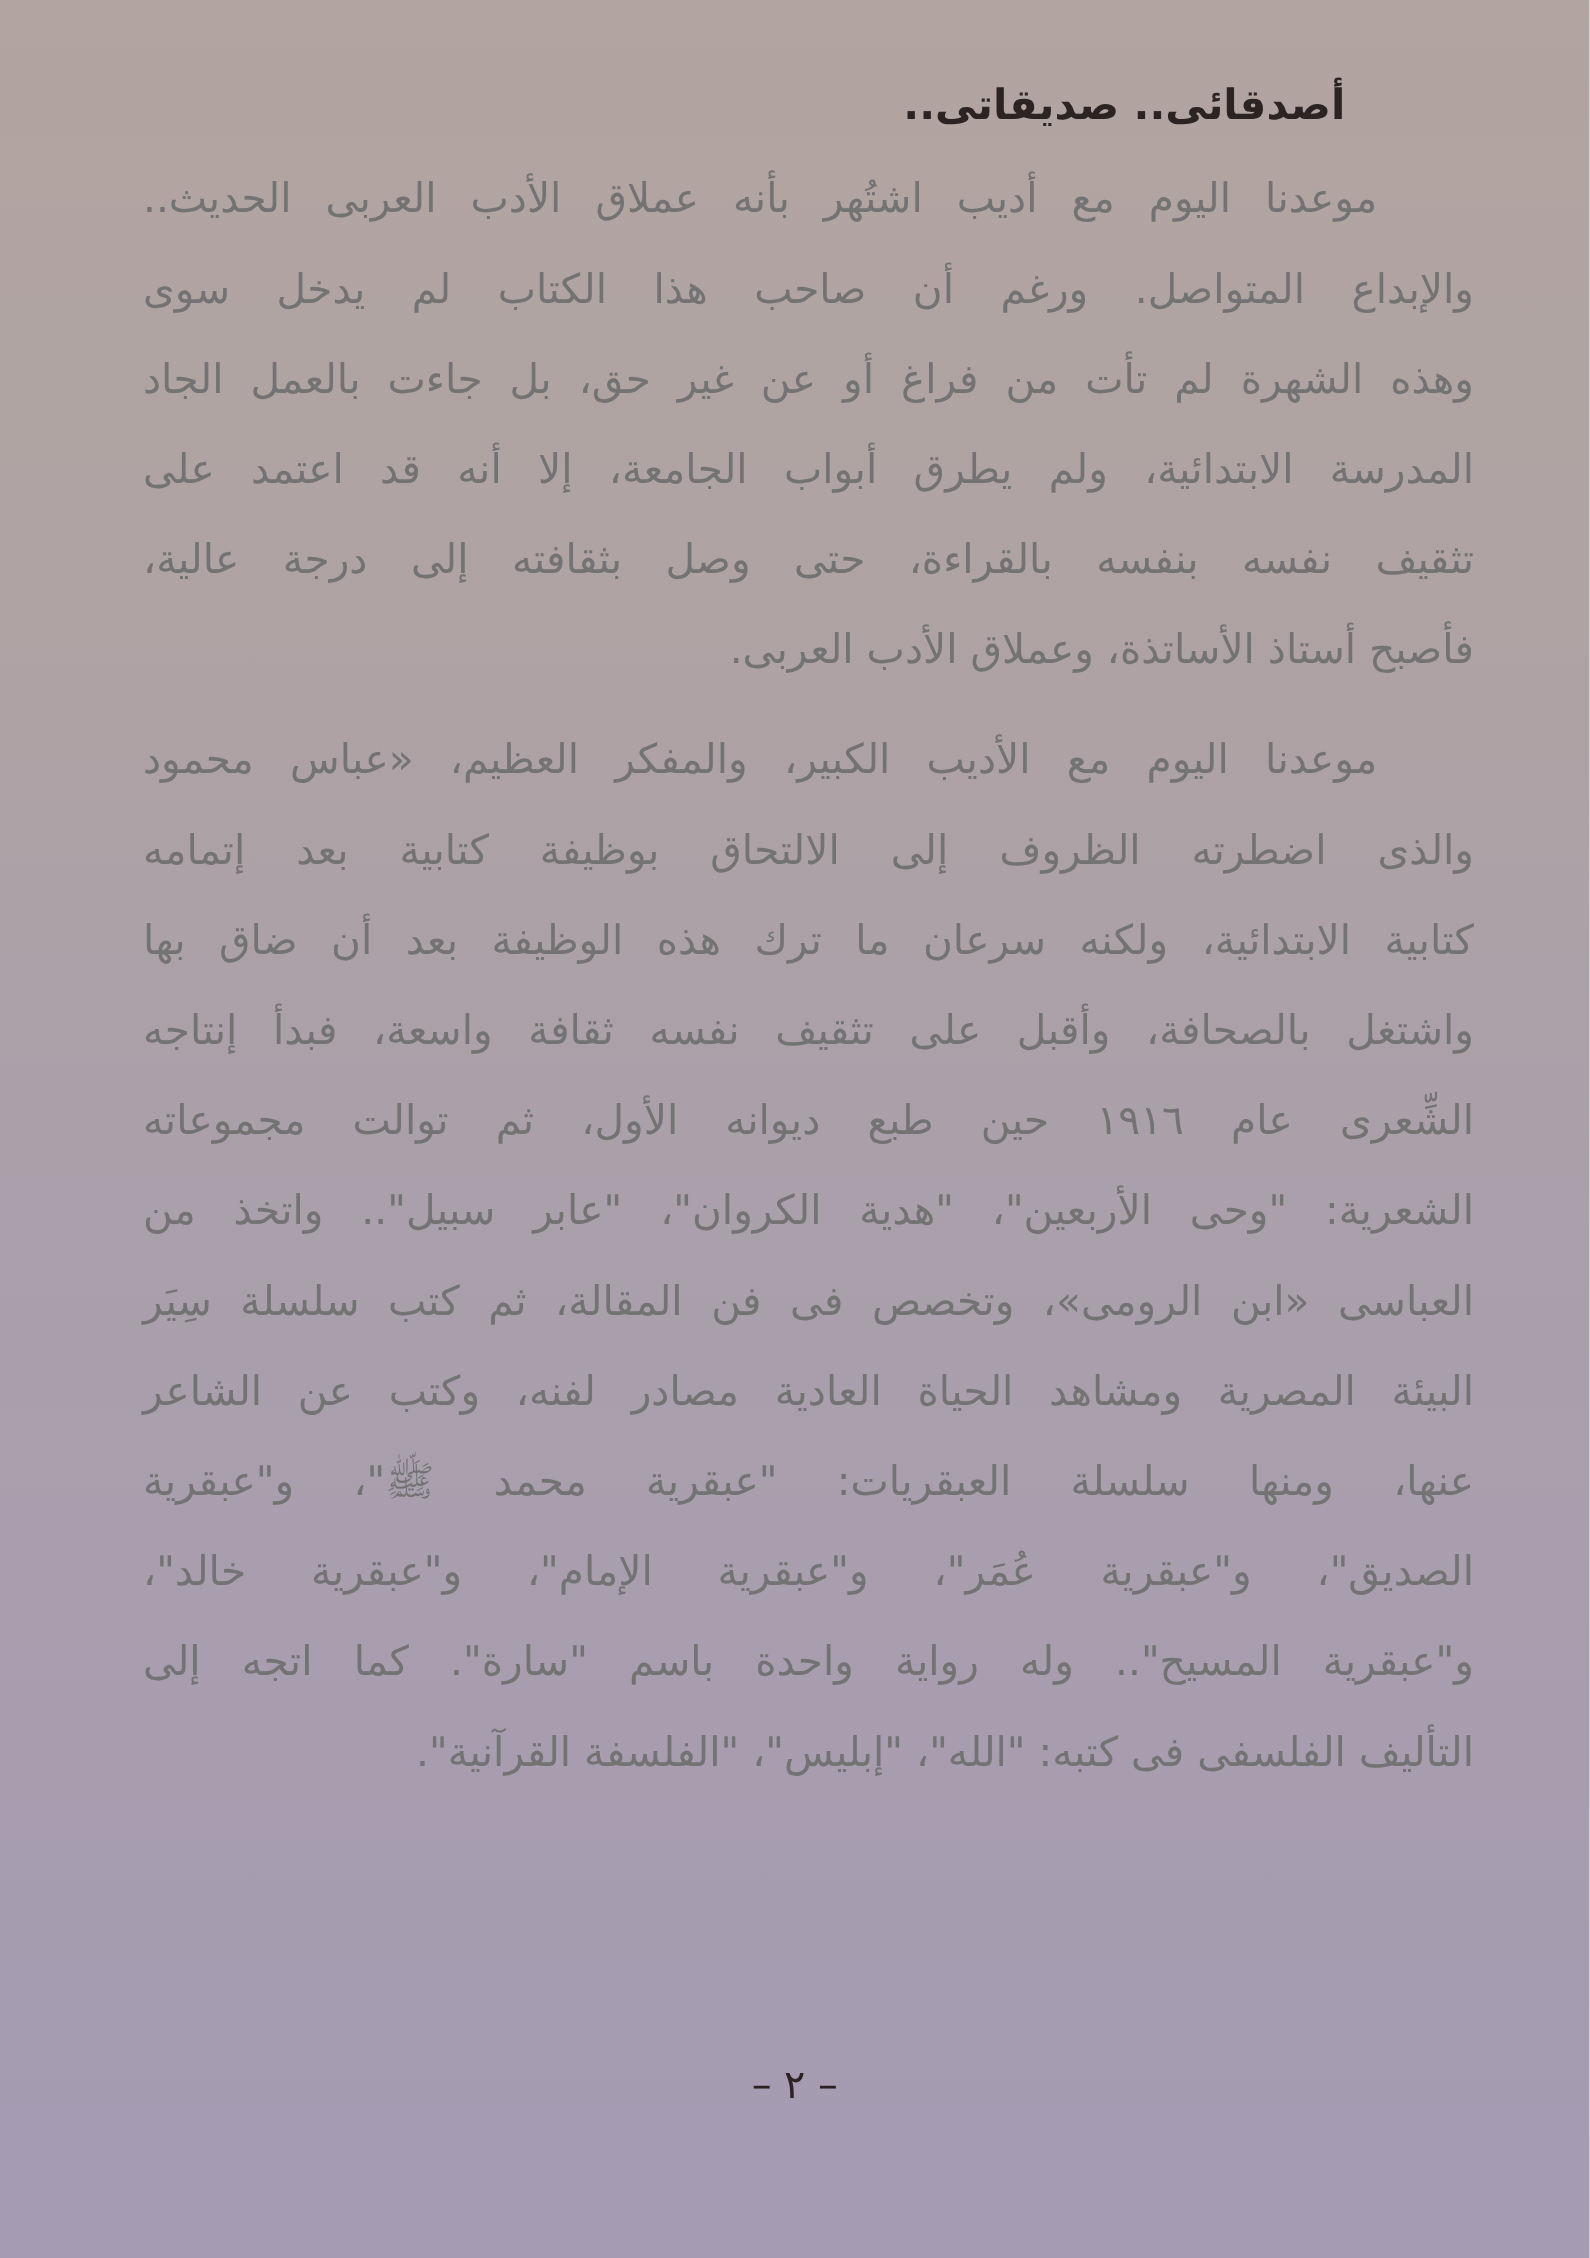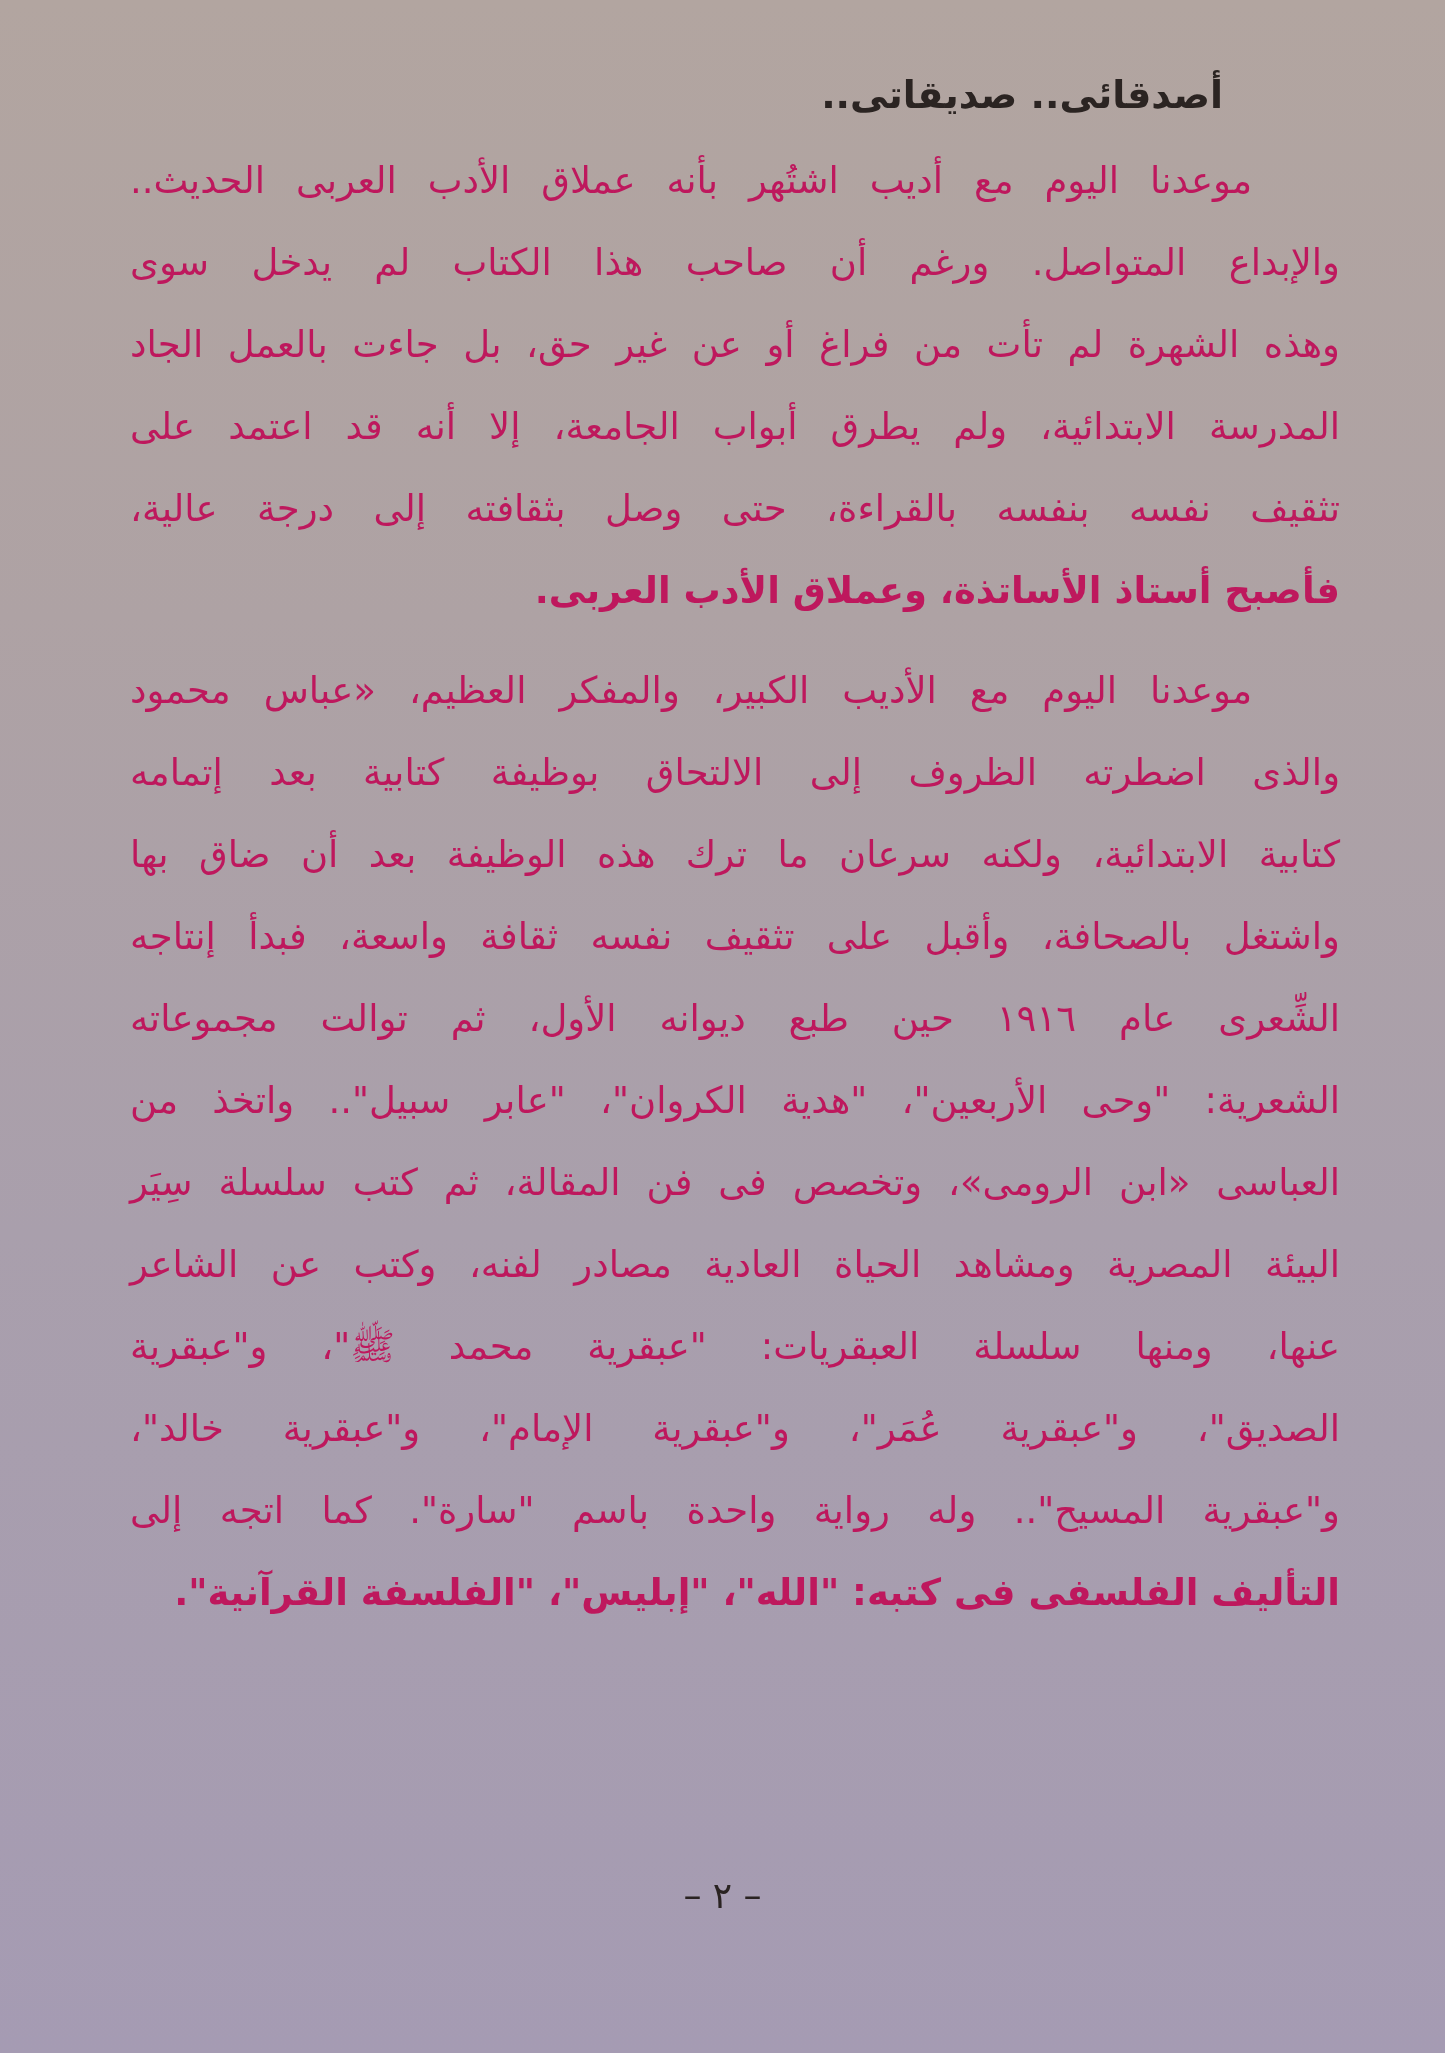--- a/index.html
+++ b/index.html
@@ -38,24 +38,24 @@
       margin: 0;
     }
     .line {
       display: block;
       font-size: 37px;
       line-height: 82px;
       height: 82px;
       white-space: nowrap;
       text-align: justify;
       text-align-last: justify;
-      color: #be185d;
+      color: #737373;
     }
     .line.indent { padding-right: 88px; }
-    .line.last { text-align-last: right; font-weight: bold; }
+    .line.last { text-align-last: right; }
     .p1 { top: 140px; }
     .p2 { top: 650px; }
     .page-number {
       position: absolute;
       left: 0; right: 0;
       top: 1875px;
       text-align: center;
       font-size: 36px;
       color: #2a2322;
       direction: rtl;

